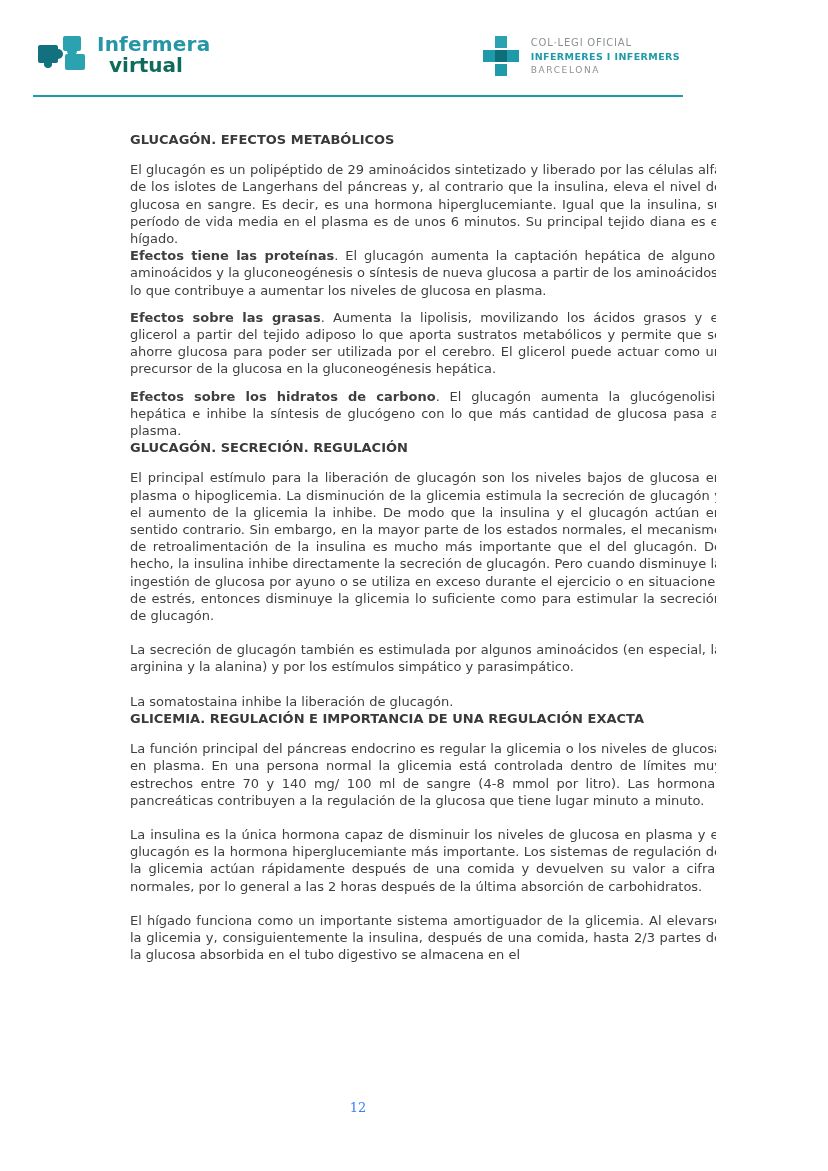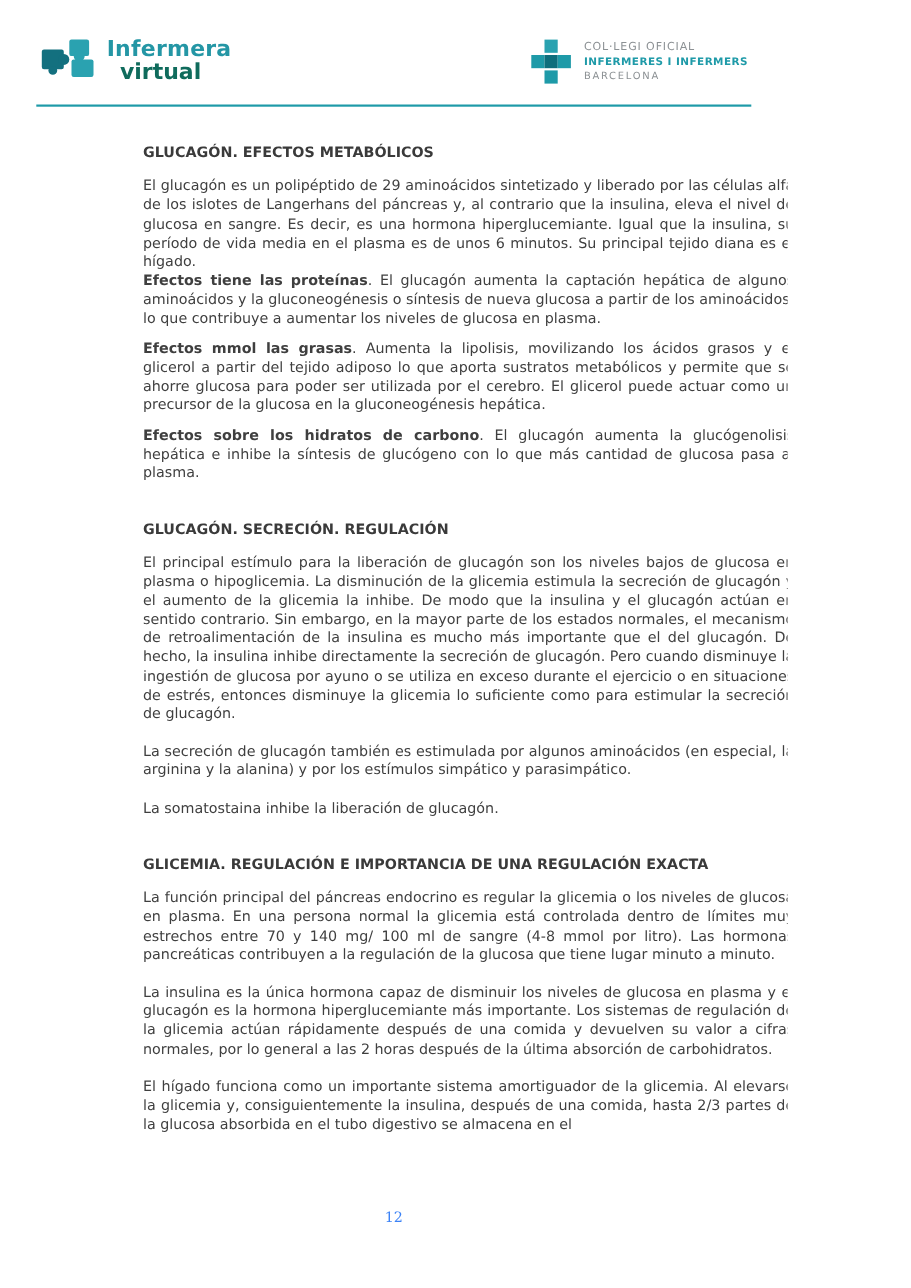--- a/index.html
+++ b/index.html
@@ -59,21 +59,21 @@
     font-size: 13px;
     font-weight: bold;
     color: #3a3a3a;
     margin: 0 0 13px 0;
     text-align: left;
   }
   .para { margin: 0; }
   .para strong { font-weight: bold; }
   .gap-sm   { margin-top: 10px; }
   .gap-line { margin-top: 17px; }
-  .section + .section { margin-top: 34px; }
+  .section + .section { }
 
   
   .footer {
     position: absolute;
     left: 0;
     right: 0;
     top: 1100px;
     text-align: center;
     font-family: "DejaVu Serif", "Liberation Serif", serif;
     font-size: 13px;
@@ -124,21 +124,21 @@
   </header>
 
   <div class="rule"></div>
 
   <main class="content">
 
     <section class="section">
       <h2 class="heading">GLUCAGÓN. EFECTOS METABÓLICOS</h2>
       <p class="para"><strong></strong><span>El glucagón es un polipéptido de 29 aminoácidos sintetizado y liberado por las células alfa de los islotes de Langerhans del páncreas y, al contrario que la insulina, eleva el nivel de glucosa en sangre. Es decir, es una hormona hiperglucemiante. Igual que la insulina, su período de vida media en el plasma es de unos 6 minutos. Su principal tejido diana es el hígado.</span></p>
       <p class="para"><strong>Efectos tiene las proteínas</strong><span>. El glucagón aumenta la captación hepática de algunos aminoácidos y la gluconeogénesis o síntesis de nueva glucosa a partir de los aminoácidos, lo que contribuye a aumentar los niveles de glucosa en plasma.</span></p>
-      <p class="para gap-sm"><strong>Efectos mmol las grasas</strong><span>. Aumenta la lipolisis, movilizando los ácidos grasos y el glicerol a partir del tejido adiposo lo que aporta sustratos metabólicos y permite que se ahorre glucosa para poder ser utilizada por el cerebro. El glicerol puede actuar como un precursor de la glucosa en la gluconeogénesis hepática.</span></p>
+      <p class="para gap-sm"><strong>Efectos sobre las grasas</strong><span>. Aumenta la lipolisis, movilizando los ácidos grasos y el glicerol a partir del tejido adiposo lo que aporta sustratos metabólicos y permite que se ahorre glucosa para poder ser utilizada por el cerebro. El glicerol puede actuar como un precursor de la glucosa en la gluconeogénesis hepática.</span></p>
       <p class="para gap-sm"><strong>Efectos sobre los hidratos de carbono</strong><span>. El glucagón aumenta la glucógenolisis hepática e inhibe la síntesis de glucógeno con lo que más cantidad de glucosa pasa al plasma.</span></p>
     </section>
 
     <section class="section">
       <h2 class="heading">GLUCAGÓN. SECRECIÓN. REGULACIÓN</h2>
       <p class="para"><span>El principal estímulo para la liberación de glucagón son los niveles bajos de glucosa en plasma o hipoglicemia. La disminución de la glicemia estimula la secreción de glucagón y el aumento de la glicemia la inhibe. De modo que la insulina y el glucagón actúan en sentido contrario. Sin embargo, en la mayor parte de los estados normales, el mecanismo de retroalimentación de la insulina es mucho más importante que el del glucagón. De hecho, la insulina inhibe directamente la secreción de glucagón. Pero cuando disminuye la ingestión de glucosa por ayuno o se utiliza en exceso durante el ejercicio o en situaciones de estrés, entonces disminuye la glicemia lo suficiente como para estimular la secreción de glucagón.</span></p>
       <p class="para gap-line"><span>La secreción de glucagón también es estimulada por algunos aminoácidos (en especial, la arginina y la alanina) y por los estímulos simpático y parasimpático.</span></p>
       <p class="para gap-line"><span>La somatostaina inhibe la liberación de glucagón.</span></p>
     </section>
 

